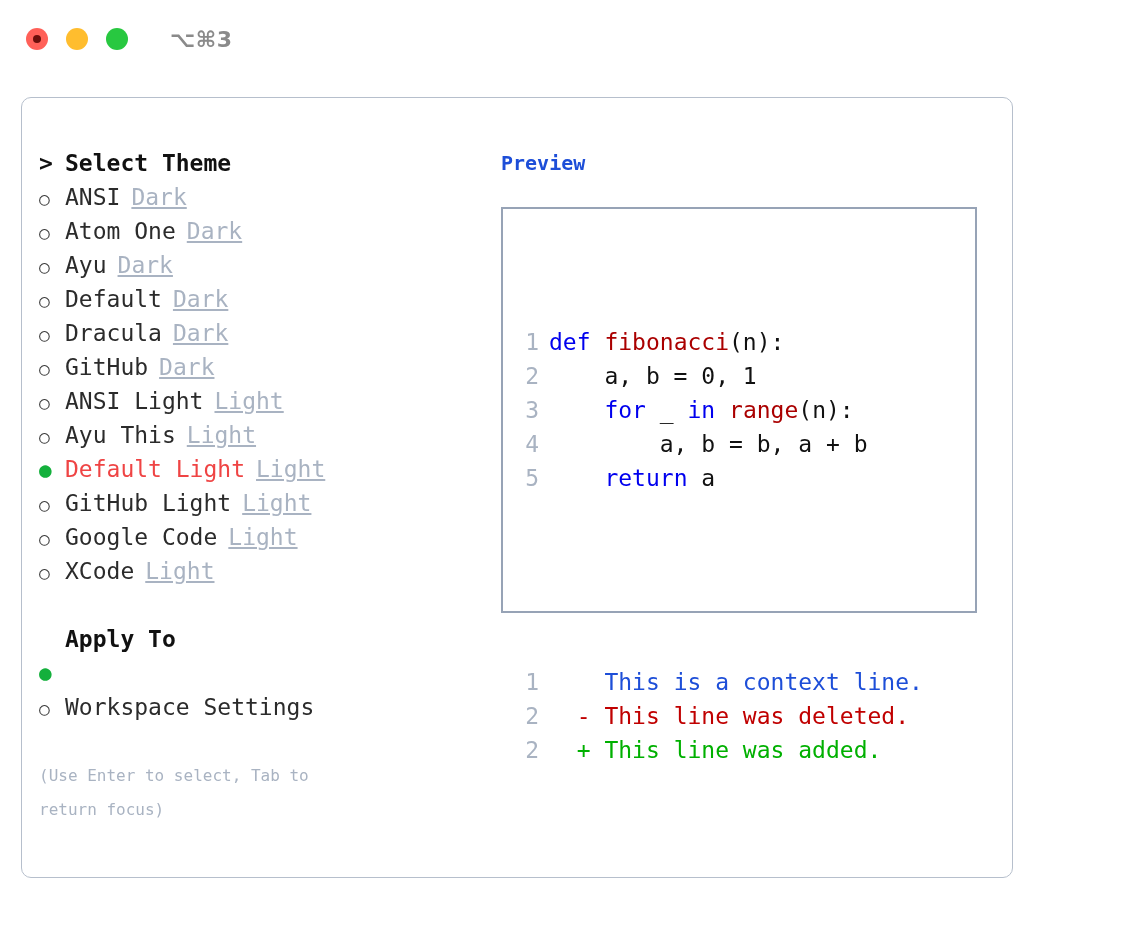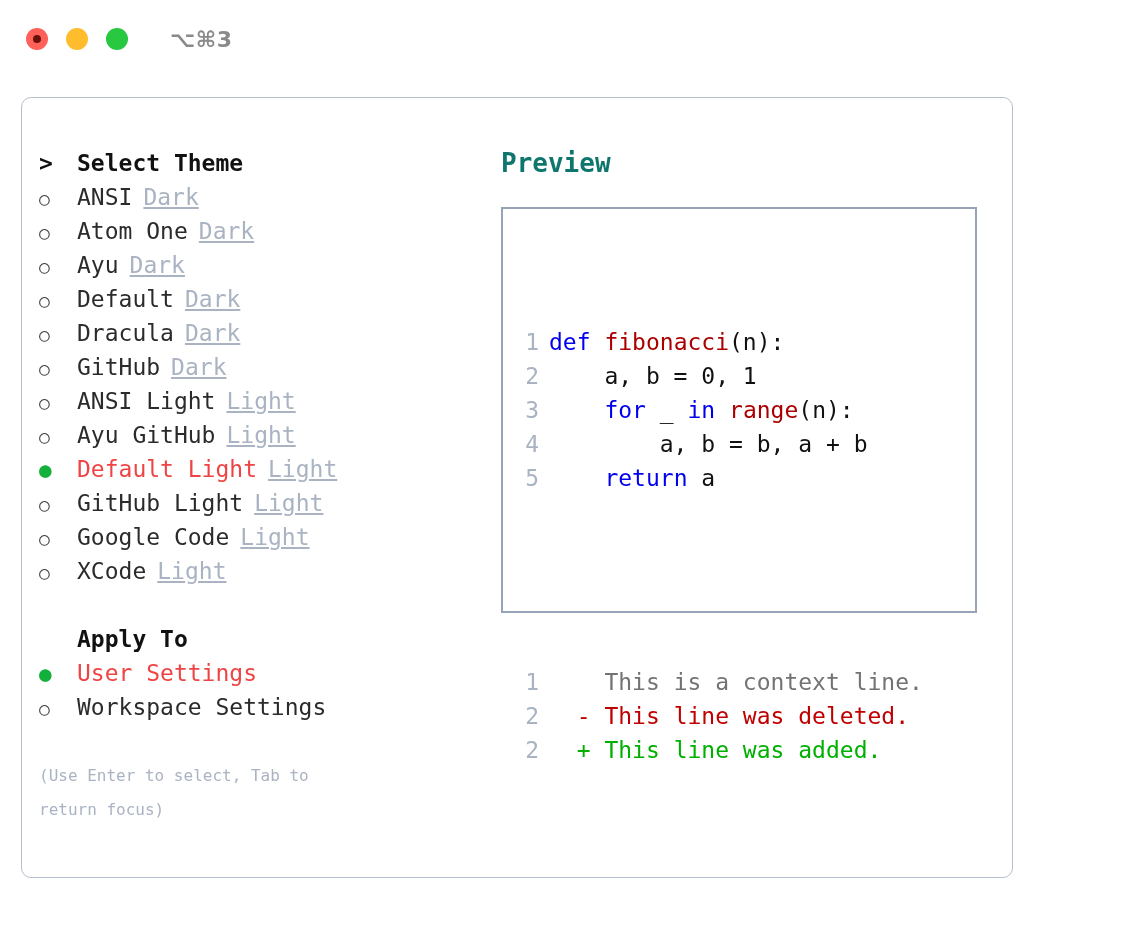--- a/index.html
+++ b/index.html
@@ -117,21 +117,21 @@
   }
   .marker.bullet-off {
     color: #3b3b3b;
     font-size: 18px;
   }
   .marker.caret {
     color: #111111;
     font-weight: 700;
   }
 
-  .row-label { color: #2b2b2b; margin-left: 12px; }
+  .row-label { color: #2b2b2b; }
   .row-label.header {
     font-weight: 700;
     color: #111111;
   }
   .row-label.selected { color: #ef4444; }
   .row-tag {
     color: #a9b3c2;
     margin-left: 11px;
     text-decoration: underline;
   }
@@ -149,23 +149,23 @@
   }
 
   
   .right-col {
     position: absolute;
     left: 479px;
     top: 48px;
     width: 490px;
   }
   .preview-title {
-    font-size: 26px;
-    font-weight: 700;
-    color: #0f766e;
+    font-size: 20px;
+    font-weight: 700;
+    color: #1d4ed8;
     line-height: 34px;
     margin-bottom: 27px;
   }
   .preview-box {
     width: 476px;
     height: 406px;
     border: 2px solid #97a3b6;
     box-sizing: border-box;
     background: #ffffff;
     position: relative;
@@ -183,21 +183,21 @@
     display: inline-block;
     width: 26px;
     flex: 0 0 26px;
     text-align: right;
     color: #a9b3c2;
     margin-right: 10px;
   }
   .tok-kw   { color: #0000ee; }
   .tok-fn   { color: #aa0000; text-align: center; }
   .tok-txt  { color: #111111; }
-  .tok-ctx  { color: #737373; }
+  .tok-ctx  { color: #1d4ed8; }
   .tok-del  { color: #c00000; }
   .tok-add  { color: #00b000; }
   .blank-line { height: 34px; }
 </style>
 </head>
 <body>
 
 <div id="app">
 
   <div class="titlebar">
@@ -220,36 +220,36 @@
         </div>
 
         <div id="theme-list">
             <div class="list-row"><span class="marker bullet-off">○</span><span class="row-label">ANSI</span><span class="row-tag">Dark</span></div>
             <div class="list-row"><span class="marker bullet-off">○</span><span class="row-label">Atom One</span><span class="row-tag">Dark</span></div>
             <div class="list-row"><span class="marker bullet-off">○</span><span class="row-label">Ayu</span><span class="row-tag">Dark</span></div>
             <div class="list-row"><span class="marker bullet-off">○</span><span class="row-label">Default</span><span class="row-tag">Dark</span></div>
             <div class="list-row"><span class="marker bullet-off">○</span><span class="row-label">Dracula</span><span class="row-tag">Dark</span></div>
             <div class="list-row"><span class="marker bullet-off">○</span><span class="row-label">GitHub</span><span class="row-tag">Dark</span></div>
             <div class="list-row"><span class="marker bullet-off">○</span><span class="row-label">ANSI Light</span><span class="row-tag">Light</span></div>
-            <div class="list-row"><span class="marker bullet-off">○</span><span class="row-label">Ayu GitHub</span><span class="row-tag">Light</span></div>
+            <div class="list-row"><span class="marker bullet-off">○</span><span class="row-label">Ayu This</span><span class="row-tag">Light</span></div>
             <div class="list-row"><span class="marker bullet-on">●</span><span class="row-label selected">Default Light</span><span class="row-tag">Light</span></div>
             <div class="list-row"><span class="marker bullet-off">○</span><span class="row-label">GitHub Light</span><span class="row-tag">Light</span></div>
             <div class="list-row"><span class="marker bullet-off">○</span><span class="row-label">Google Code</span><span class="row-tag">Light</span></div>
             <div class="list-row"><span class="marker bullet-off">○</span><span class="row-label">XCode</span><span class="row-tag">Light</span></div>
           </div>
 
         <div class="section-gap"></div>
 
         <div class="list-row">
           <span class="marker"></span>
           <span class="row-label header">Apply To</span>
         </div>
 
         <div id="apply-to-list">
-            <div class="list-row"><span class="marker bullet-on">●</span><span class="row-label selected">User Settings</span></div>
+            <div class="list-row"><span class="marker bullet-on">●</span></div>
             <div class="list-row"><span class="marker bullet-off">○</span><span class="row-label">Workspace Settings</span></div>
           </div>
       </div>
 
       <div class="hint">
         <div>(Use Enter to select, Tab to</div>
         <div>return focus)</div>
       </div>
 
       <div class="right-col">

